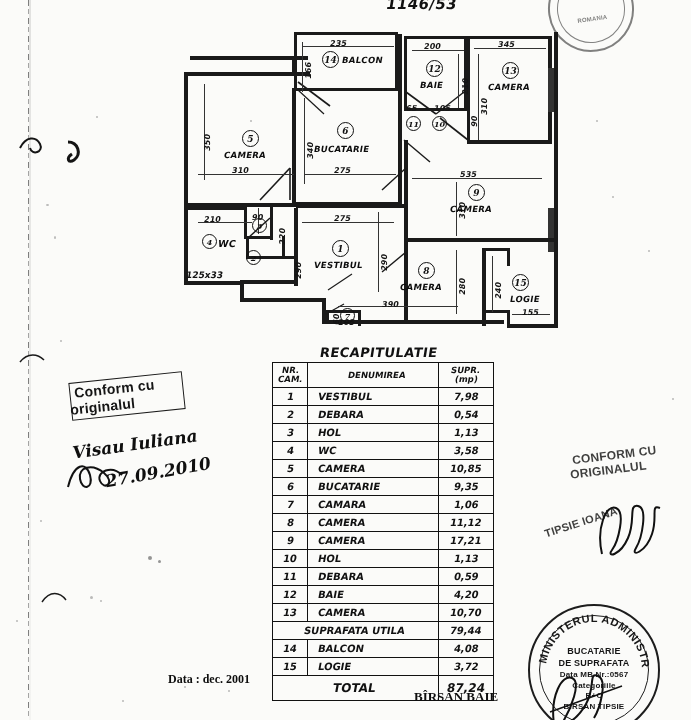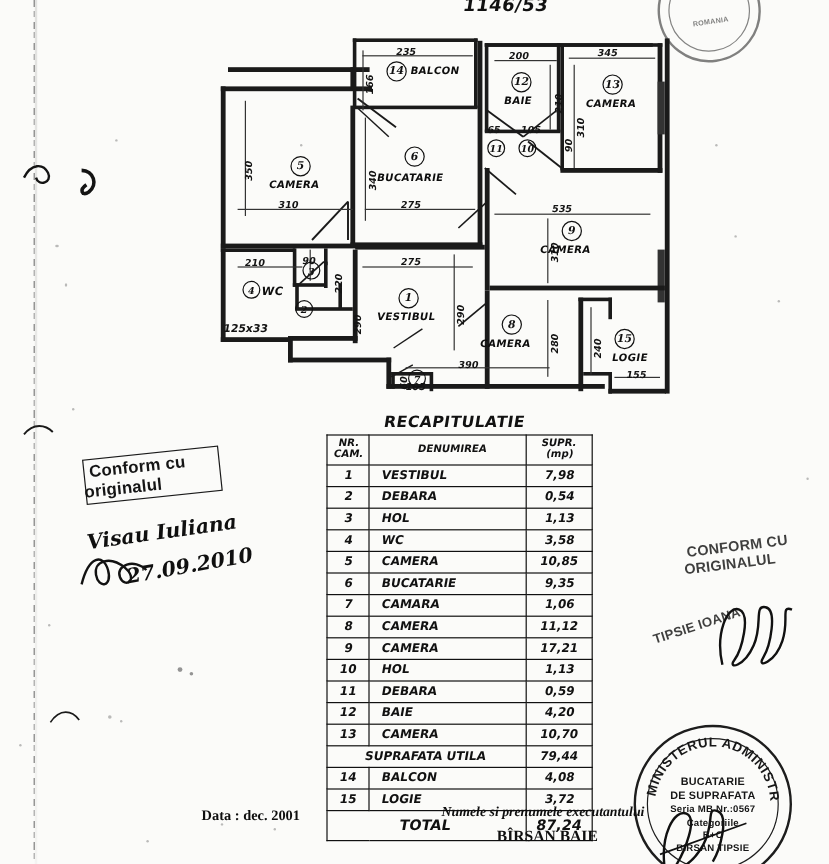--- a/index.html
+++ b/index.html
@@ -405,32 +405,31 @@
       <defs>
         <path id="arcTop" d="M 16,64 A 48,48 0 0 1 112,64" fill="none"></path>
         <path id="arcBot" d="M 18,64 A 46,46 0 0 0 110,64" fill="none"></path>
       </defs>
       <text font-family="Liberation Sans, sans-serif" font-size="11" font-weight="bold" fill="#181818" letter-spacing="0.6">
         <textPath href="#arcTop" startOffset="4%">MINISTERUL ADMINISTRATIEI PUBLICE</textPath>
       </text>
     </svg>
     <div class="sealtxt" style="left:0;top:40px;width:128px;font-size:9px;">BUCATARIE</div>
     <div class="sealtxt" style="left:0;top:52px;width:128px;font-size:9px;">DE SUPRAFATA</div>
-    <div class="sealtxt" style="left:0;top:64px;width:128px;font-size:8px;">Seria MB Nr.:0567</div>
+    <div class="sealtxt" style="left:0;top:64px;width:128px;font-size:8px;">Data MB Nr.:0567</div>
     <div class="sealtxt" style="left:0;top:75px;width:128px;font-size:8px;">Categoriile</div>
     <div class="sealtxt" style="left:0;top:85px;width:128px;font-size:8px;">B+C</div>
     <div class="sealtxt" style="left:0;top:96px;width:128px;font-size:8px;">BIRSAN TIPSIE</div>
     <svg style="position:absolute;left:18px;top:56px;width:86px;height:70px;">
       <path d="M6,62 C2,34 14,12 24,16 C34,20 22,48 16,58 C10,68 28,60 38,42 C48,24 40,10 50,14 C60,18 52,46 46,56" stroke="#111" stroke-width="2" fill="none"></path>
       <path d="M2,50 L74,24" stroke="#111" stroke-width="1.4" fill="none"></path>
     </svg>
   </div>
 
   <div class="foot b" style="left:168px;top:672px;">Data : dec. 2001</div>
-  <div class="foot" style="left:368px;top:671px;font-size:11.5px;">Numele si prenumele executantului</div>
   <div class="foot b" style="left:414px;top:689px;font-size:13px;">BÎRSAN BAIE</div>
 
   <div class="speck" style="left:96px;top:116px;width:2px;height:2px;"></div>
   <div class="speck" style="left:54px;top:236px;width:2px;height:3px;"></div>
   <div class="speck" style="left:46px;top:204px;width:3px;height:2px;"></div>
   <div class="speck" style="left:148px;top:556px;width:4px;height:4px;opacity:.8;"></div>
   <div class="speck" style="left:158px;top:560px;width:3px;height:3px;opacity:.8;"></div>
   <div class="speck" style="left:90px;top:596px;width:3px;height:3px;"></div>
   <div class="speck" style="left:100px;top:600px;width:2px;height:2px;"></div>
   <div class="speck" style="left:122px;top:700px;width:2px;height:2px;"></div>

